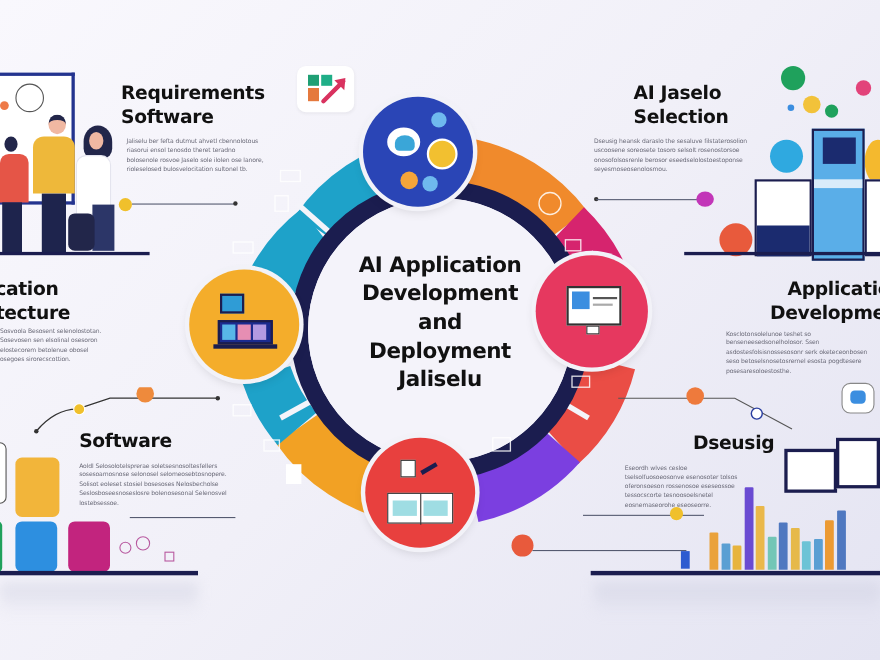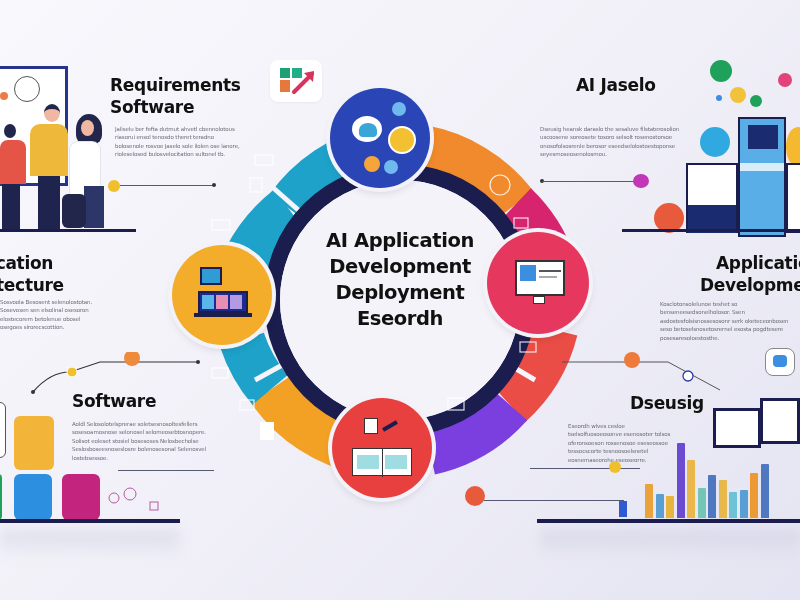--- a/index.html
+++ b/index.html
@@ -118,22 +118,23 @@
     <rect x="278" y="308" width="16" height="12"></rect>
     <rect x="42" y="278" width="16" height="10"></rect>
     <rect x="70" y="310" width="14" height="10"></rect>
   </g>
   <rect x="90" y="332" width="14" height="18" fill="#fff"></rect>
 </svg>
 
 <div class="center-title">
   <div>AI Application</div>
   <div>Development</div>
+  <div>and</div>
   <div>Deployment</div>
-  <div>Eseordh</div>
+  <div>Jaliselu</div>
 </div>
 
 <div class="node" style="left:330px;top:88px;width:100px;height:100px;background:#2a45b6;">
   <div class="abs" style="left:22px;top:28px;width:30px;height:26px;background:#fff;border-radius:50%;border:3px solid #fff;">
     <div class="abs" style="left:4px;top:4px;width:18px;height:14px;background:#3aa6d8;border-radius:50% 50% 4px 4px;"></div>
   </div>
   <div class="abs" style="left:58px;top:38px;width:28px;height:28px;background:#f2c030;border-radius:50%;border:2px solid #fff;"></div>
   <div class="abs" style="left:62px;top:14px;width:14px;height:14px;background:#6fb9ee;border-radius:50%;"></div>
   <div class="abs" style="left:34px;top:68px;width:16px;height:16px;background:#f5a53a;border-radius:50%;"></div>
   <div class="abs" style="left:54px;top:72px;width:14px;height:14px;background:#6fb9ee;border-radius:50%;"></div>
@@ -163,20 +164,21 @@
   <div class="abs" style="left:26px;top:46px;width:50px;height:22px;background:#1b2b8f;border:2px solid #1b1d4f;">
     <div class="abs" style="left:2px;top:2px;width:12px;height:14px;background:#58b6e8;"></div>
     <div class="abs" style="left:16px;top:2px;width:12px;height:14px;background:#e68eb3;"></div>
     <div class="abs" style="left:30px;top:2px;width:12px;height:14px;background:#b39ae2;"></div>
   </div>
   <div class="abs" style="left:22px;top:68px;width:58px;height:4px;background:#1b1d4f;"></div>
 </div>
 
 <div class="abs title" style="left:576px;top:74px;width:120px;">
   <div>AI Jaselo</div>
+  <div>Selection</div>
 </div>
 <div class="abs blurb" style="left:540px;top:125px;width:150px;">Dseusig heansk daraslo the sesaluve filstaterosolion uscoosene soreosete tosoro selsolt rosenostorsoe onosofolsosrenle berosor eseedselolostoestoponse seyesmoseosenolosmou.</div>
 <div class="dot" style="left:540px;top:179px;width:4px;height:4px;background:#333;"></div>
 <div class="connector" style="left:542px;top:181px;width:92px;"></div>
 <div class="dot" style="left:633px;top:174px;width:16px;height:14px;background:#c236b8;"></div>
 
 <div class="abs" style="left:620px;top:55px;width:180px;height:180px;">
   <div class="dot" style="left:90px;top:5px;width:22px;height:22px;background:#1fa15c;"></div>
   <div class="dot" style="left:110px;top:32px;width:16px;height:16px;background:#f2c23a;"></div>
   <div class="dot" style="left:130px;top:40px;width:12px;height:12px;background:#1fa15c;"></div>

